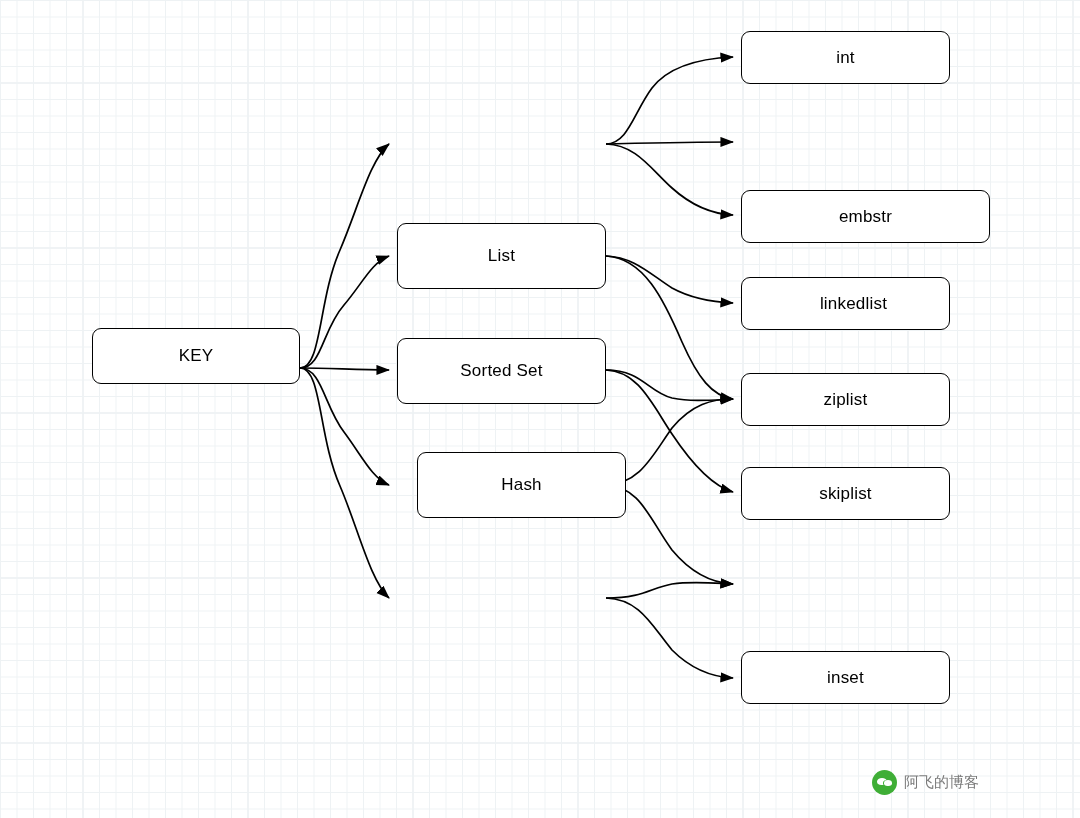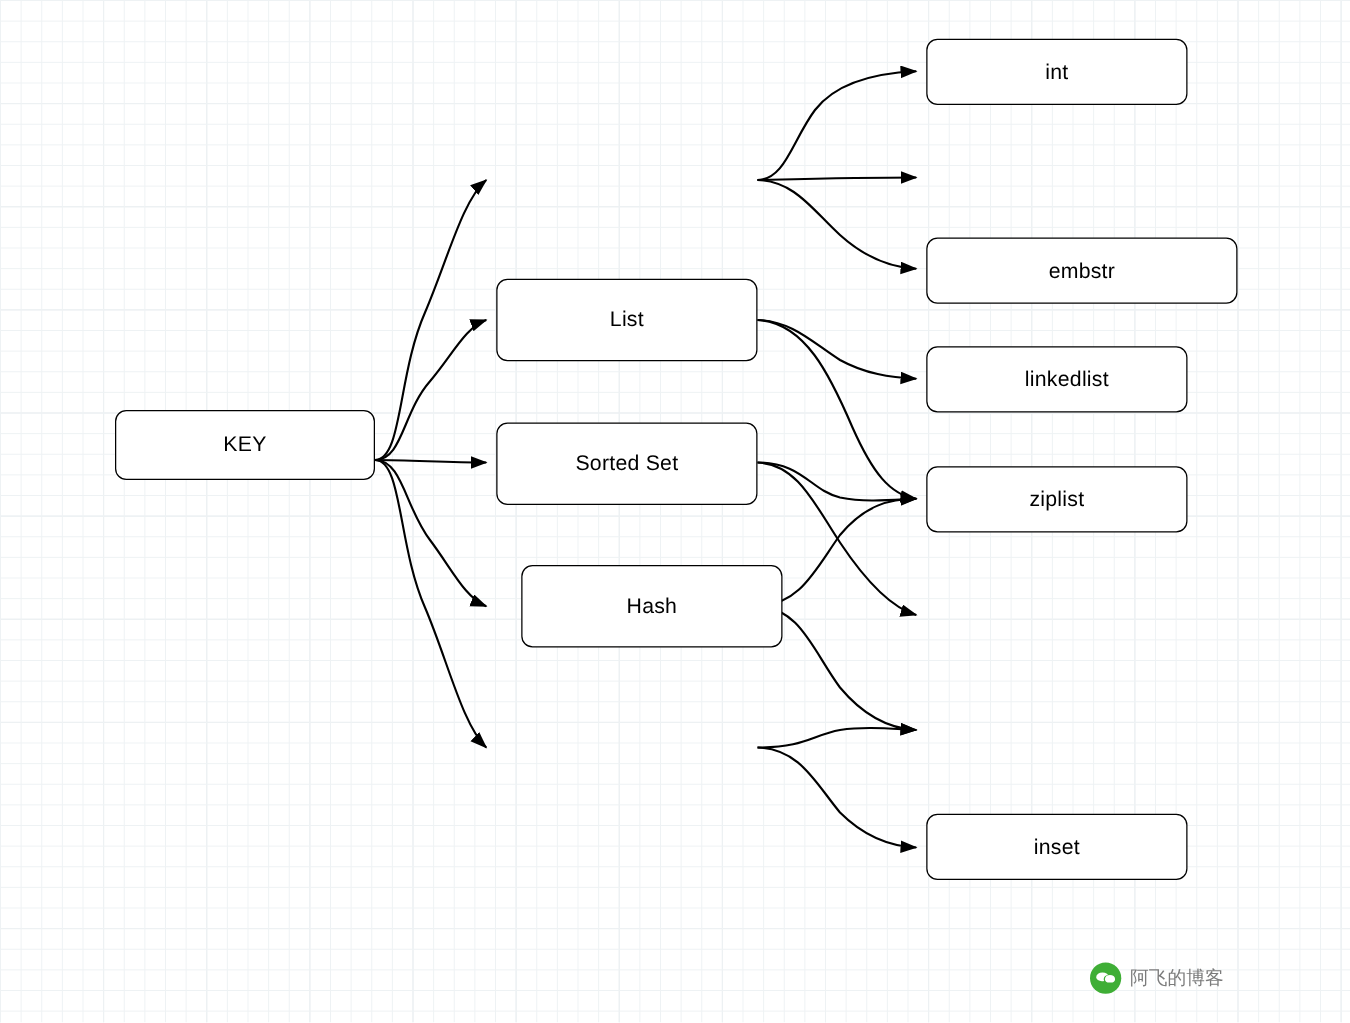--- a/index.html
+++ b/index.html
@@ -140,20 +140,23 @@
   </div>
   <div class="node" style="left:741px; top:190px; width:249px; height:53px;">
     <span>embstr</span>
   </div>
   <div class="node" style="left:741px; top:277px; width:209px; height:53px;padding-left:16px;">
     <span>linkedlist</span>
   </div>
   <div class="node" style="left:741px; top:373px; width:209px; height:53px;">
     <span>ziplist</span>
   </div>
+  <div class="node" style="left:741px; top:467px; width:209px; height:53px;">
+    <span>skiplist</span>
+  </div>
   <div class="node" style="left:741px; top:651px; width:209px; height:53px;">
     <span>inset</span>
   </div>
 
   <div class="wm" style="left:872px; top:770px;">
     <span class="wm-badge"></span>
     <span class="wm-text">阿飞的博客</span>
   </div>
 
 </div>

